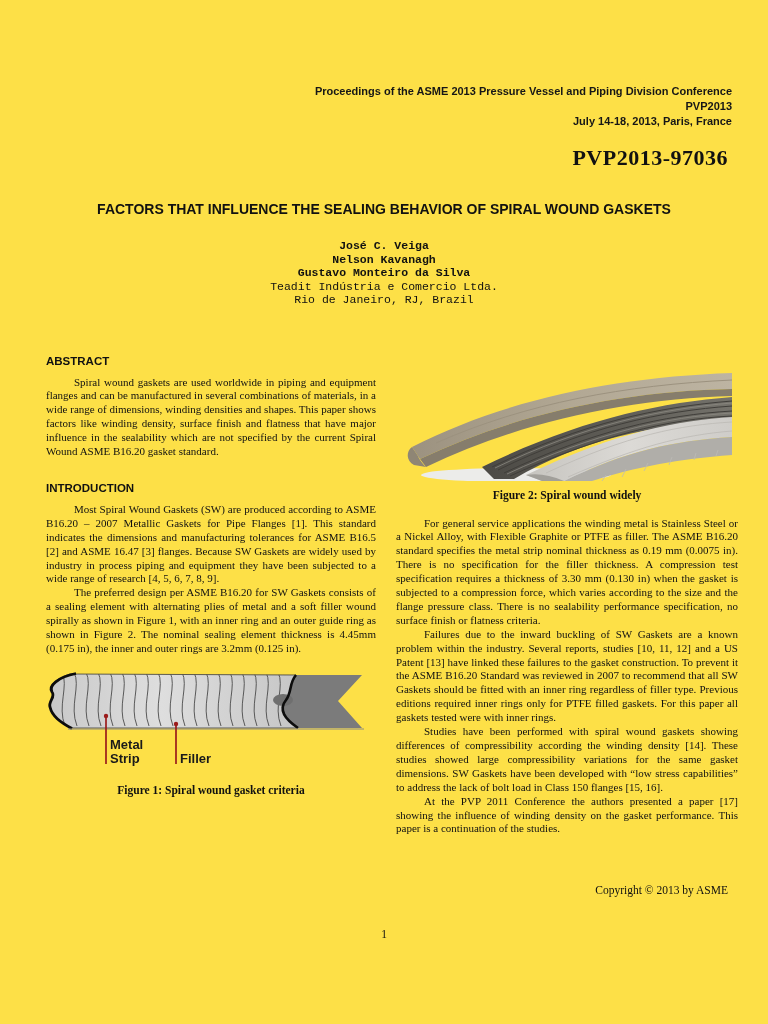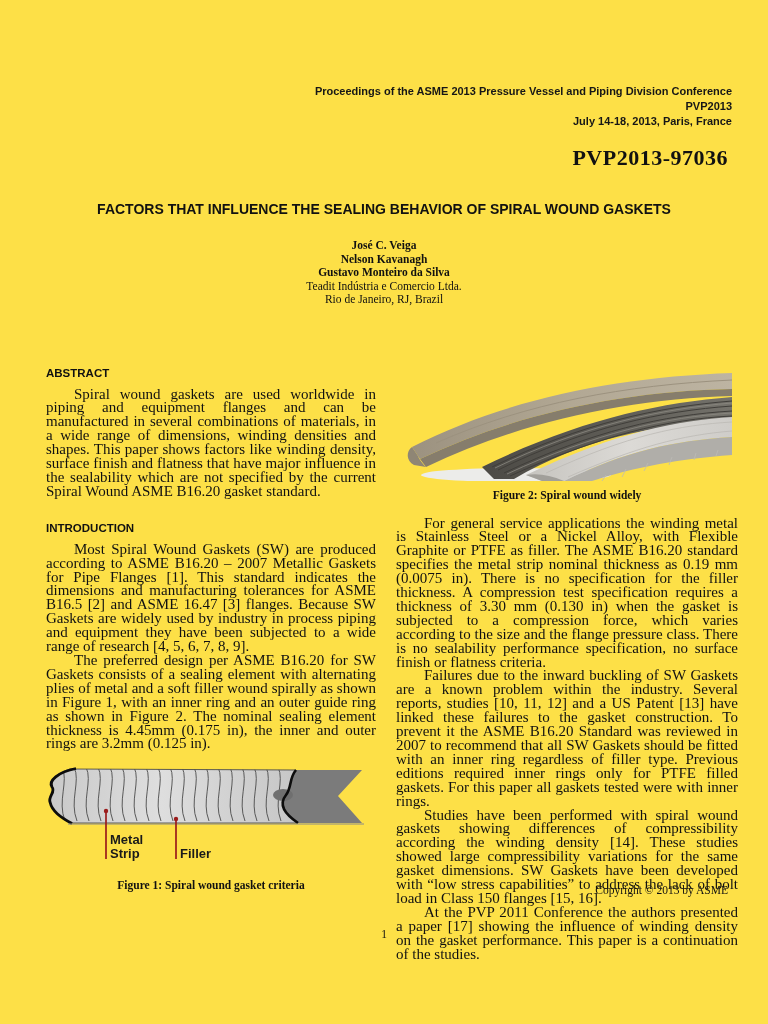--- a/index.html
+++ b/index.html
@@ -35,46 +35,46 @@
     margin-top:30px;
     text-align:center;
     font-family:"Liberation Sans",sans-serif;
     font-weight:bold;
     font-size:14px;
     color:#111;
   }
   .authors{
     margin-top:22px;
     text-align:center;
-    font-family:Liberation Serif, serif;
+    font-family:Liberation Mono, monospace;
     font-size:11.5px;
     line-height:13.5px;
   }
   .authors .author{font-weight:bold;}
   .authors .affil{font-weight:normal;}
   .columns{
     margin-top:48px;
     display:flex;
     padding-left:46px;
     padding-right:30px;
     gap:20px;
   }
   .col-left{width:330px;flex:0 0 330px;}
   .col-right{width:342px;flex:0 0 342px;}
   .sec-heading{
     font-family:"Liberation Sans",sans-serif;
     font-weight:bold;
     font-size:11.5px;
-    margin:12px 0 9px 0;
+    margin:0 0 9px 0;
     color:#111;
   }
   .sec-heading.intro{margin-top:23px;}
   p.body-text{
     margin:0;
-    font-size:15px;
+    font-size:11px;
     line-height:13.9px;
     text-align:justify;
     text-indent:28px;
     color:#111;
   }
   .fig1-wrap{margin-top:14px;}
   .fig-caption{
     text-align:center;
     font-family:"Liberation Serif",serif;
     font-weight:bold;

